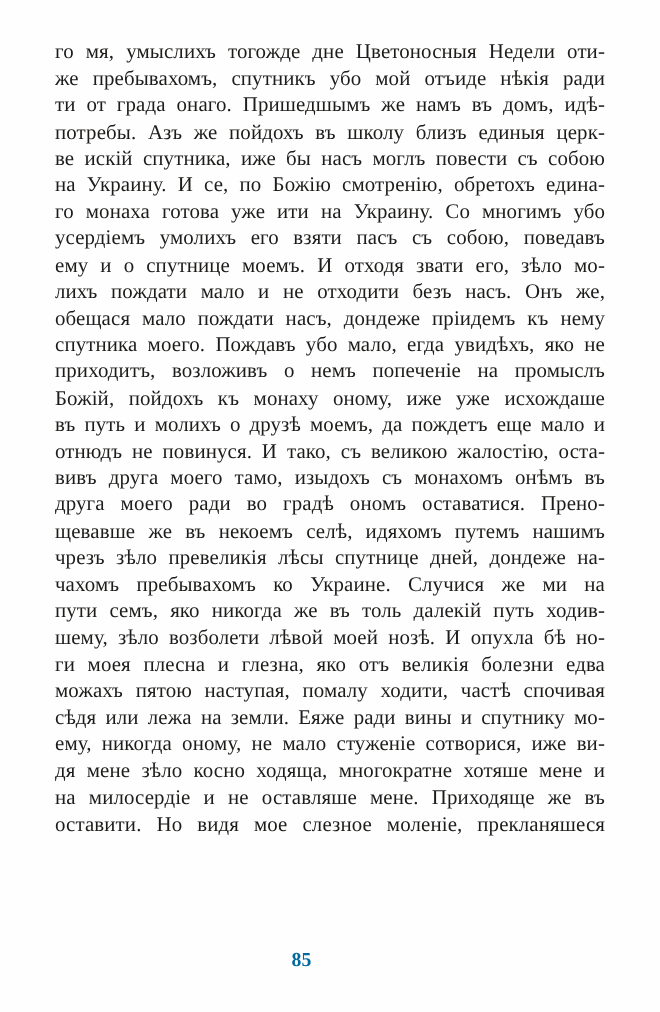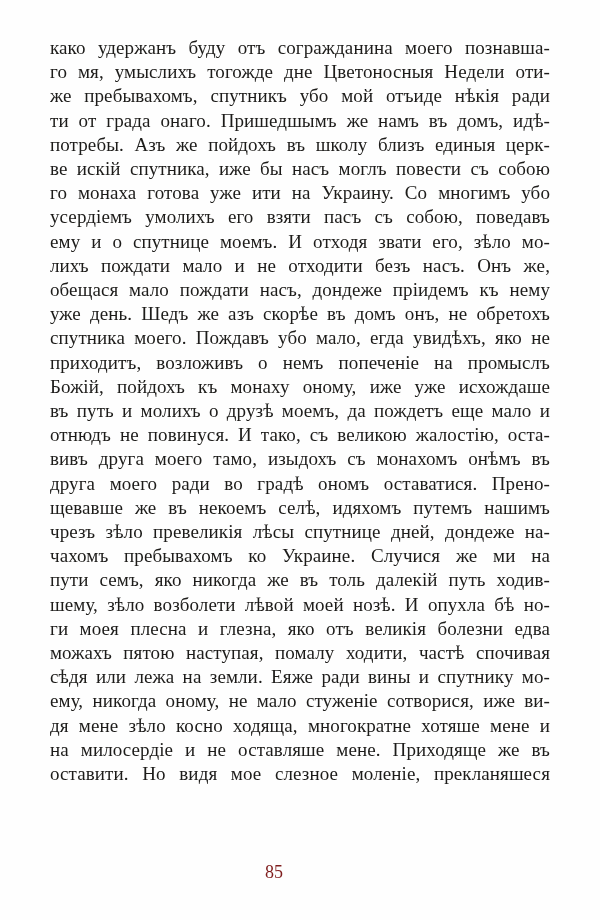--- a/index.html
+++ b/index.html
@@ -32,40 +32,40 @@
     text-align-last: justify;
     letter-spacing: 0.1px;
   }
   .folio {
     position: absolute;
     left: 0;
     top: 862px;
     width: 548px;
     text-align: center;
     font-size: 18px;
-    color: #7f1d1d;
+    color: #0369a1;
+    font-weight: bold;
   }
 </style>
 </head>
 <body>
 
 <div class="page">
   <div class="text-block">
-    <div class="line">како удержанъ буду отъ согражданина моего познавша-</div>
     <div class="line">го мя, умыслихъ тогожде дне Цветоносныя Недели оти-</div>
     <div class="line">же пребывахомъ, спутникъ убо мой отъиде нѣкія ради</div>
     <div class="line">ти от града онаго. Пришедшымъ же намъ въ домъ, идѣ-</div>
     <div class="line">потребы. Азъ же пойдохъ въ школу близъ единыя церк-</div>
     <div class="line">ве искій спутника, иже бы насъ моглъ повести съ собою</div>
+    <div class="line">на Украину. И се, по Божію смотренію, обретохъ едина-</div>
     <div class="line">го монаха готова уже ити на Украину. Со многимъ убо</div>
     <div class="line">усердіемъ умолихъ его взяти пасъ съ собою, поведавъ</div>
     <div class="line">ему и о спутнице моемъ. И отходя звати его, зѣло мо-</div>
     <div class="line">лихъ пождати мало и не отходити безъ насъ. Онъ же,</div>
     <div class="line">обещася мало пождати насъ, дондеже пріидемъ къ нему</div>
-    <div class="line">уже день. Шедъ же азъ скорѣе въ домъ онъ, не обретохъ</div>
     <div class="line">спутника моего. Пождавъ убо мало, егда увидѣхъ, яко не</div>
     <div class="line">приходитъ, возложивъ о немъ попеченіе на промыслъ</div>
     <div class="line">Божій, пойдохъ къ монаху оному, иже уже исхождаше</div>
     <div class="line">въ путь и молихъ о друзѣ моемъ, да пождетъ еще мало и</div>
     <div class="line">отнюдъ не повинуся. И тако, съ великою жалостію, оста-</div>
     <div class="line">вивъ друга моего тамо, изыдохъ съ монахомъ онѣмъ въ</div>
     <div class="line">друга моего ради во градѣ ономъ оставатися. Прено-</div>
     <div class="line">щевавше же въ некоемъ селѣ, идяхомъ путемъ нашимъ</div>
     <div class="line">чрезъ зѣло превеликія лѣсы спутнице дней, дондеже на-</div>
     <div class="line">чахомъ пребывахомъ ко Украине. Случися же ми на</div>

